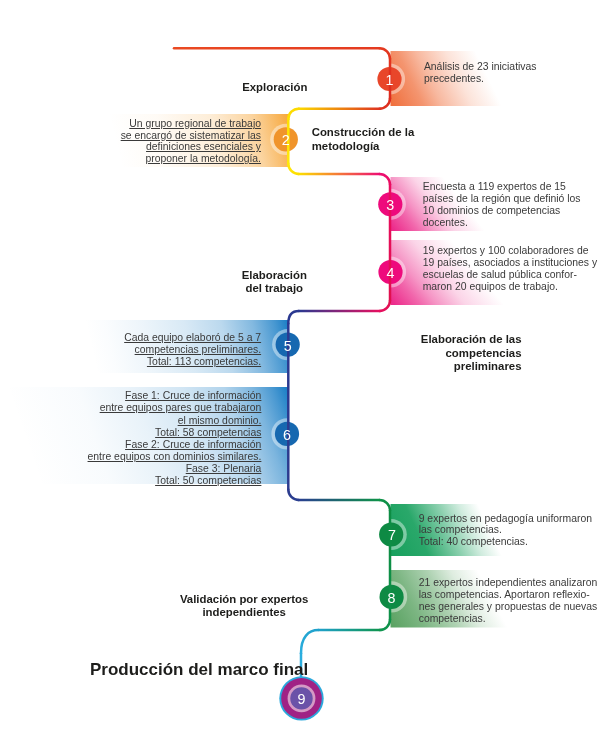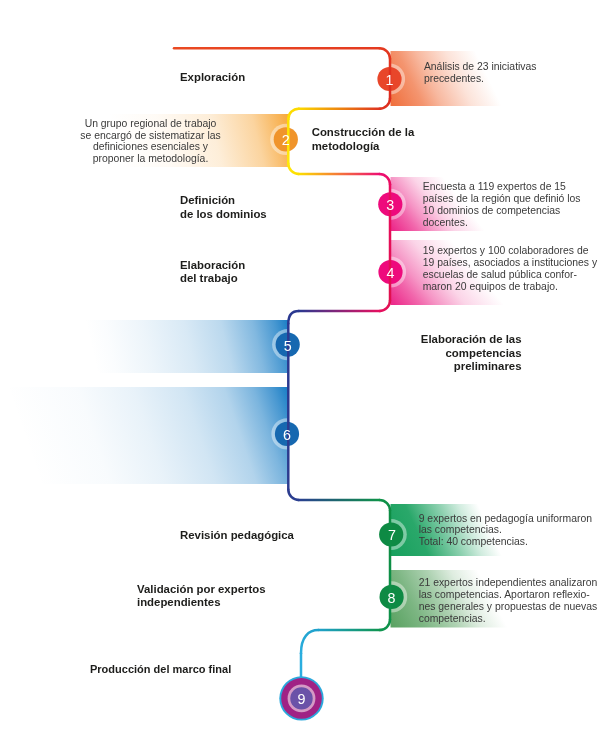--- a/index.html
+++ b/index.html
@@ -4,27 +4,27 @@
 <style>
   html,body{margin:0;padding:0;background:#ffffff;}
   body{width:601px;height:741px;position:relative;overflow:hidden;
        font-family:"Liberation Sans",sans-serif;}
   #stage{position:absolute;left:0;top:0;width:601px;height:741px;background:#fff;}
   svg.layer{position:absolute;left:0;top:0;width:601px;height:741px;}
   .txt{position:absolute;color:#3a3a3a;font-size:10.4px;line-height:12.1px;
        white-space:pre-line;}
   .txt.lh118{line-height:11.85px;}
   .txt.lh114{line-height:11.4px;}
-  .txt.r{text-align:center;}
+  .txt.r{text-align:right;text-decoration:underline;}
   .lbl{position:absolute;font-weight:bold;font-size:11.4px;line-height:13.65px;
        color:#1d1d1b;white-space:pre-line;}
-  .lbl.r{text-align:left;}
+  .lbl.r{text-align:center;margin-top:10px;}
   .num{position:absolute;color:#fff;font-size:14.3px;line-height:14.3px;text-align:center;
        -webkit-font-smoothing:antialiased;}
-  .ttl{position:absolute;font-weight:bold;font-size:11px;line-height:13.65px;color:#1d1d1b;}
+  .ttl{position:absolute;font-weight:bold;font-size:17px;line-height:13.65px;color:#1d1d1b;}
 </style>
 </head>
 <body>
 
 <div id="stage">
 
   <svg class="layer" viewBox="0 0 601 741">
     <defs>
       <linearGradient id="b1" x1="390.5" y1="100" x2="478" y2="57" gradientUnits="userSpaceOnUse">
         <stop offset="0.000" stop-color="#F0713F" stop-opacity="1.0"></stop>
@@ -252,45 +252,53 @@
   <div class="num" style="left:375.5px;top:265.9px;width:30px;">4</div>
   <div class="num" style="left:272.7px;top:338.5px;width:30px;">5</div>
   <div class="num" style="left:272.0px;top:427.8px;width:30px;">6</div>
   <div class="num" style="left:377.0px;top:528.4px;width:30px;">7</div>
   <div class="num" style="left:376.6px;top:590.8px;width:30px;">8</div>
   <div class="num" style="left:286.5px;top:692.3px;width:30px;">9</div>
 
   <div class="lbl r" style="left:180px;top:71.3px;width:189.6px;">Exploración</div>
   <div class="lbl" style="left:311.7px;top:126.3px;width:210px;">Construcción de la
 metodología</div>
-  <div class="lbl r" style="left:180px;top:194.3px;width:187.5px;">Definición
-de los dominios</div>
   <div class="lbl r" style="left:180px;top:258.5px;width:188.5px;">Elaboración
 del trabajo</div>
   <div class="lbl" style="left:311.5px;top:333.0px;width:210px;text-align:right;">Elaboración de las
 competencias
 preliminares</div>
-  <div class="lbl r" style="left:180px;top:528.5px;width:192.8px;">Revisión pedagógica</div>
-  <div class="lbl r" style="left:137px;top:582.8px;width:232.3px;">Validación por expertos
+  <div class="lbl r" style="left:128px;top:582.8px;width:232.3px;">Validación por expertos
 independientes</div>
 
   <div class="txt" style="left:423.9px;top:61.4px;width:180px;">Análisis de 23 iniciativas
 precedentes.</div>
   <div class="txt r lh118" style="left:40px;top:117.8px;width:221px;">Un grupo regional de trabajo
 se encargó de sistematizar las
 definiciones esenciales y
 proponer la metodología.</div>
   <div class="txt" style="left:422.8px;top:181px;width:185px;">Encuesta a 119 expertos de 15
 países de la región que definió los
 10 dominios de competencias
 docentes.</div>
   <div class="txt" style="left:422.7px;top:244.7px;width:190px;">19 expertos y 100 colaboradores de
 19 países, asociados a instituciones y
 escuelas de salud pública confor-
 maron 20 equipos de trabajo.</div>
+  <div class="txt r" style="left:40px;top:331.7px;width:221.1px;">Cada equipo elaboró de 5 a 7
+competencias preliminares.
+Total: 113 competencias.</div>
+  <div class="txt r" style="left:20px;top:390.4px;width:241.4px;">Fase 1: Cruce de información
+entre equipos pares que trabajaron
+el mismo dominio.
+Total: 58 competencias
+Fase 2: Cruce de información
+entre equipos con dominios similares.
+Fase 3: Plenaria
+Total: 50 competencias</div>
   <div class="txt lh114" style="left:418.7px;top:512.7px;width:190px;">9 expertos en pedagogía uniformaron
 las competencias.
 Total: 40 competencias.</div>
   <div class="txt" style="left:418.7px;top:576.9px;width:195px;">21 expertos independientes analizaron
 las competencias. Aportaron reflexio-
 nes generales y propuestas de nuevas
 competencias.</div>
 
   <div class="ttl" style="left:90px;top:663px;">Producción del marco final</div>
 

